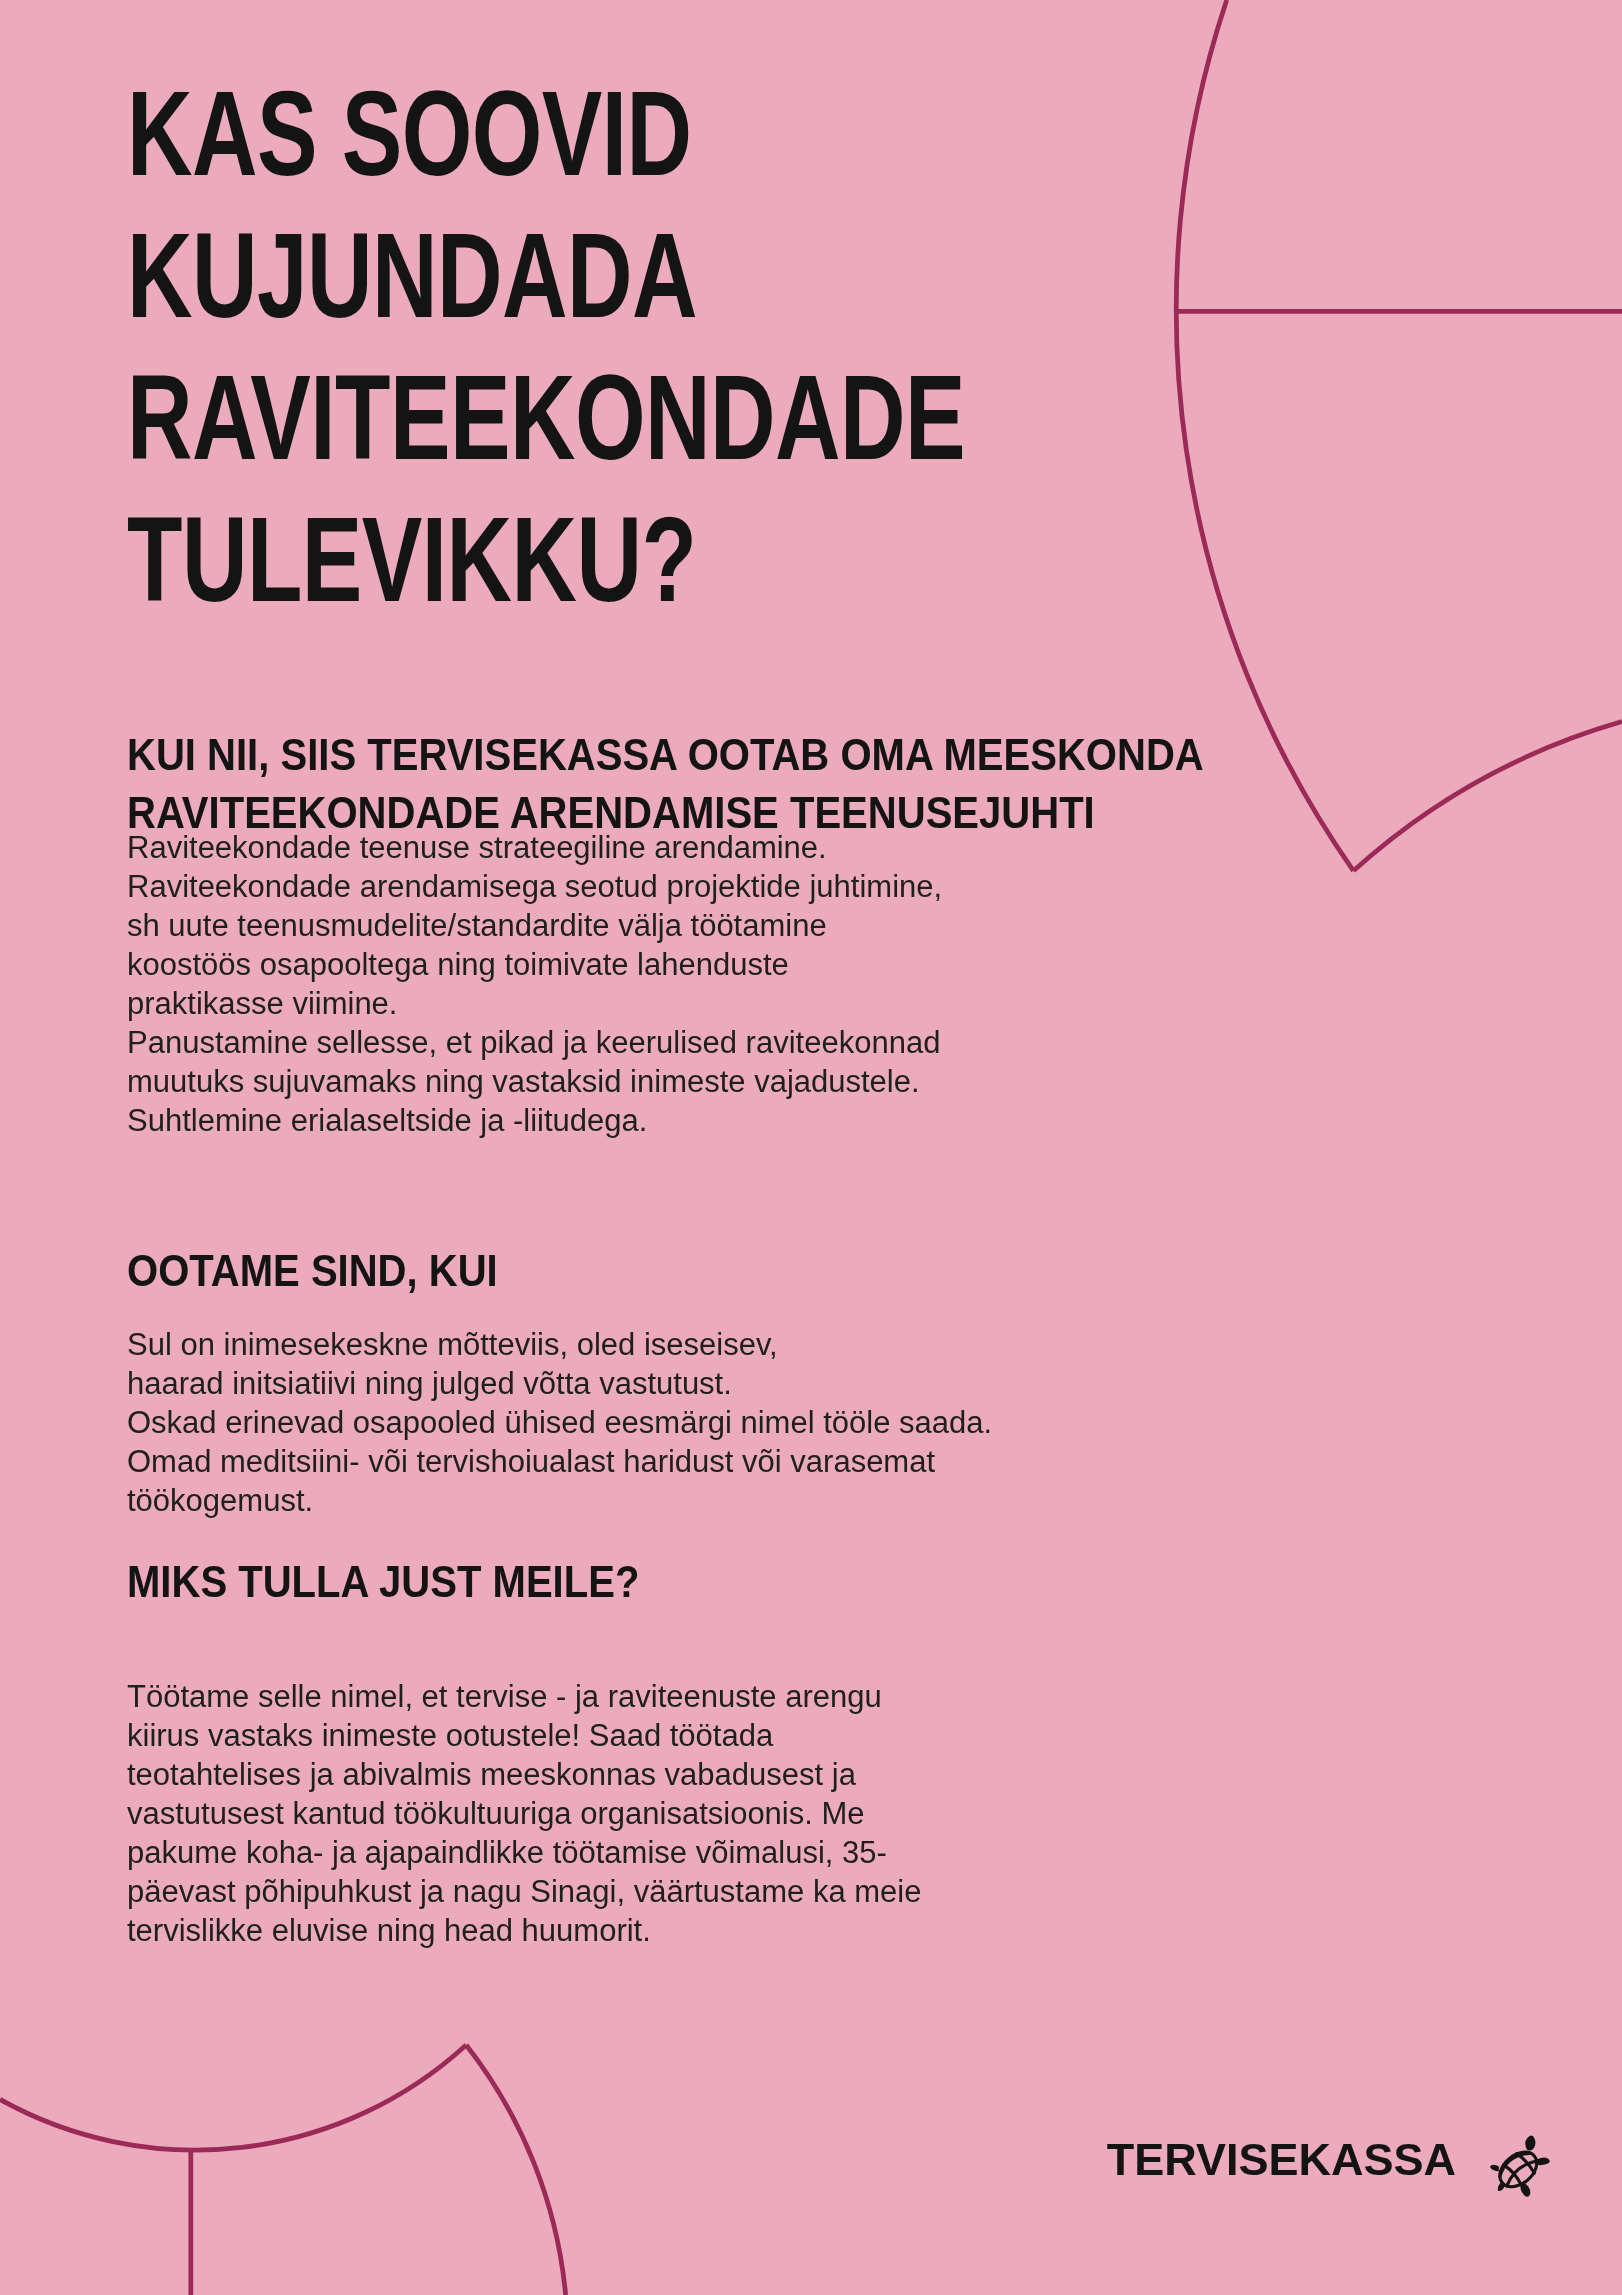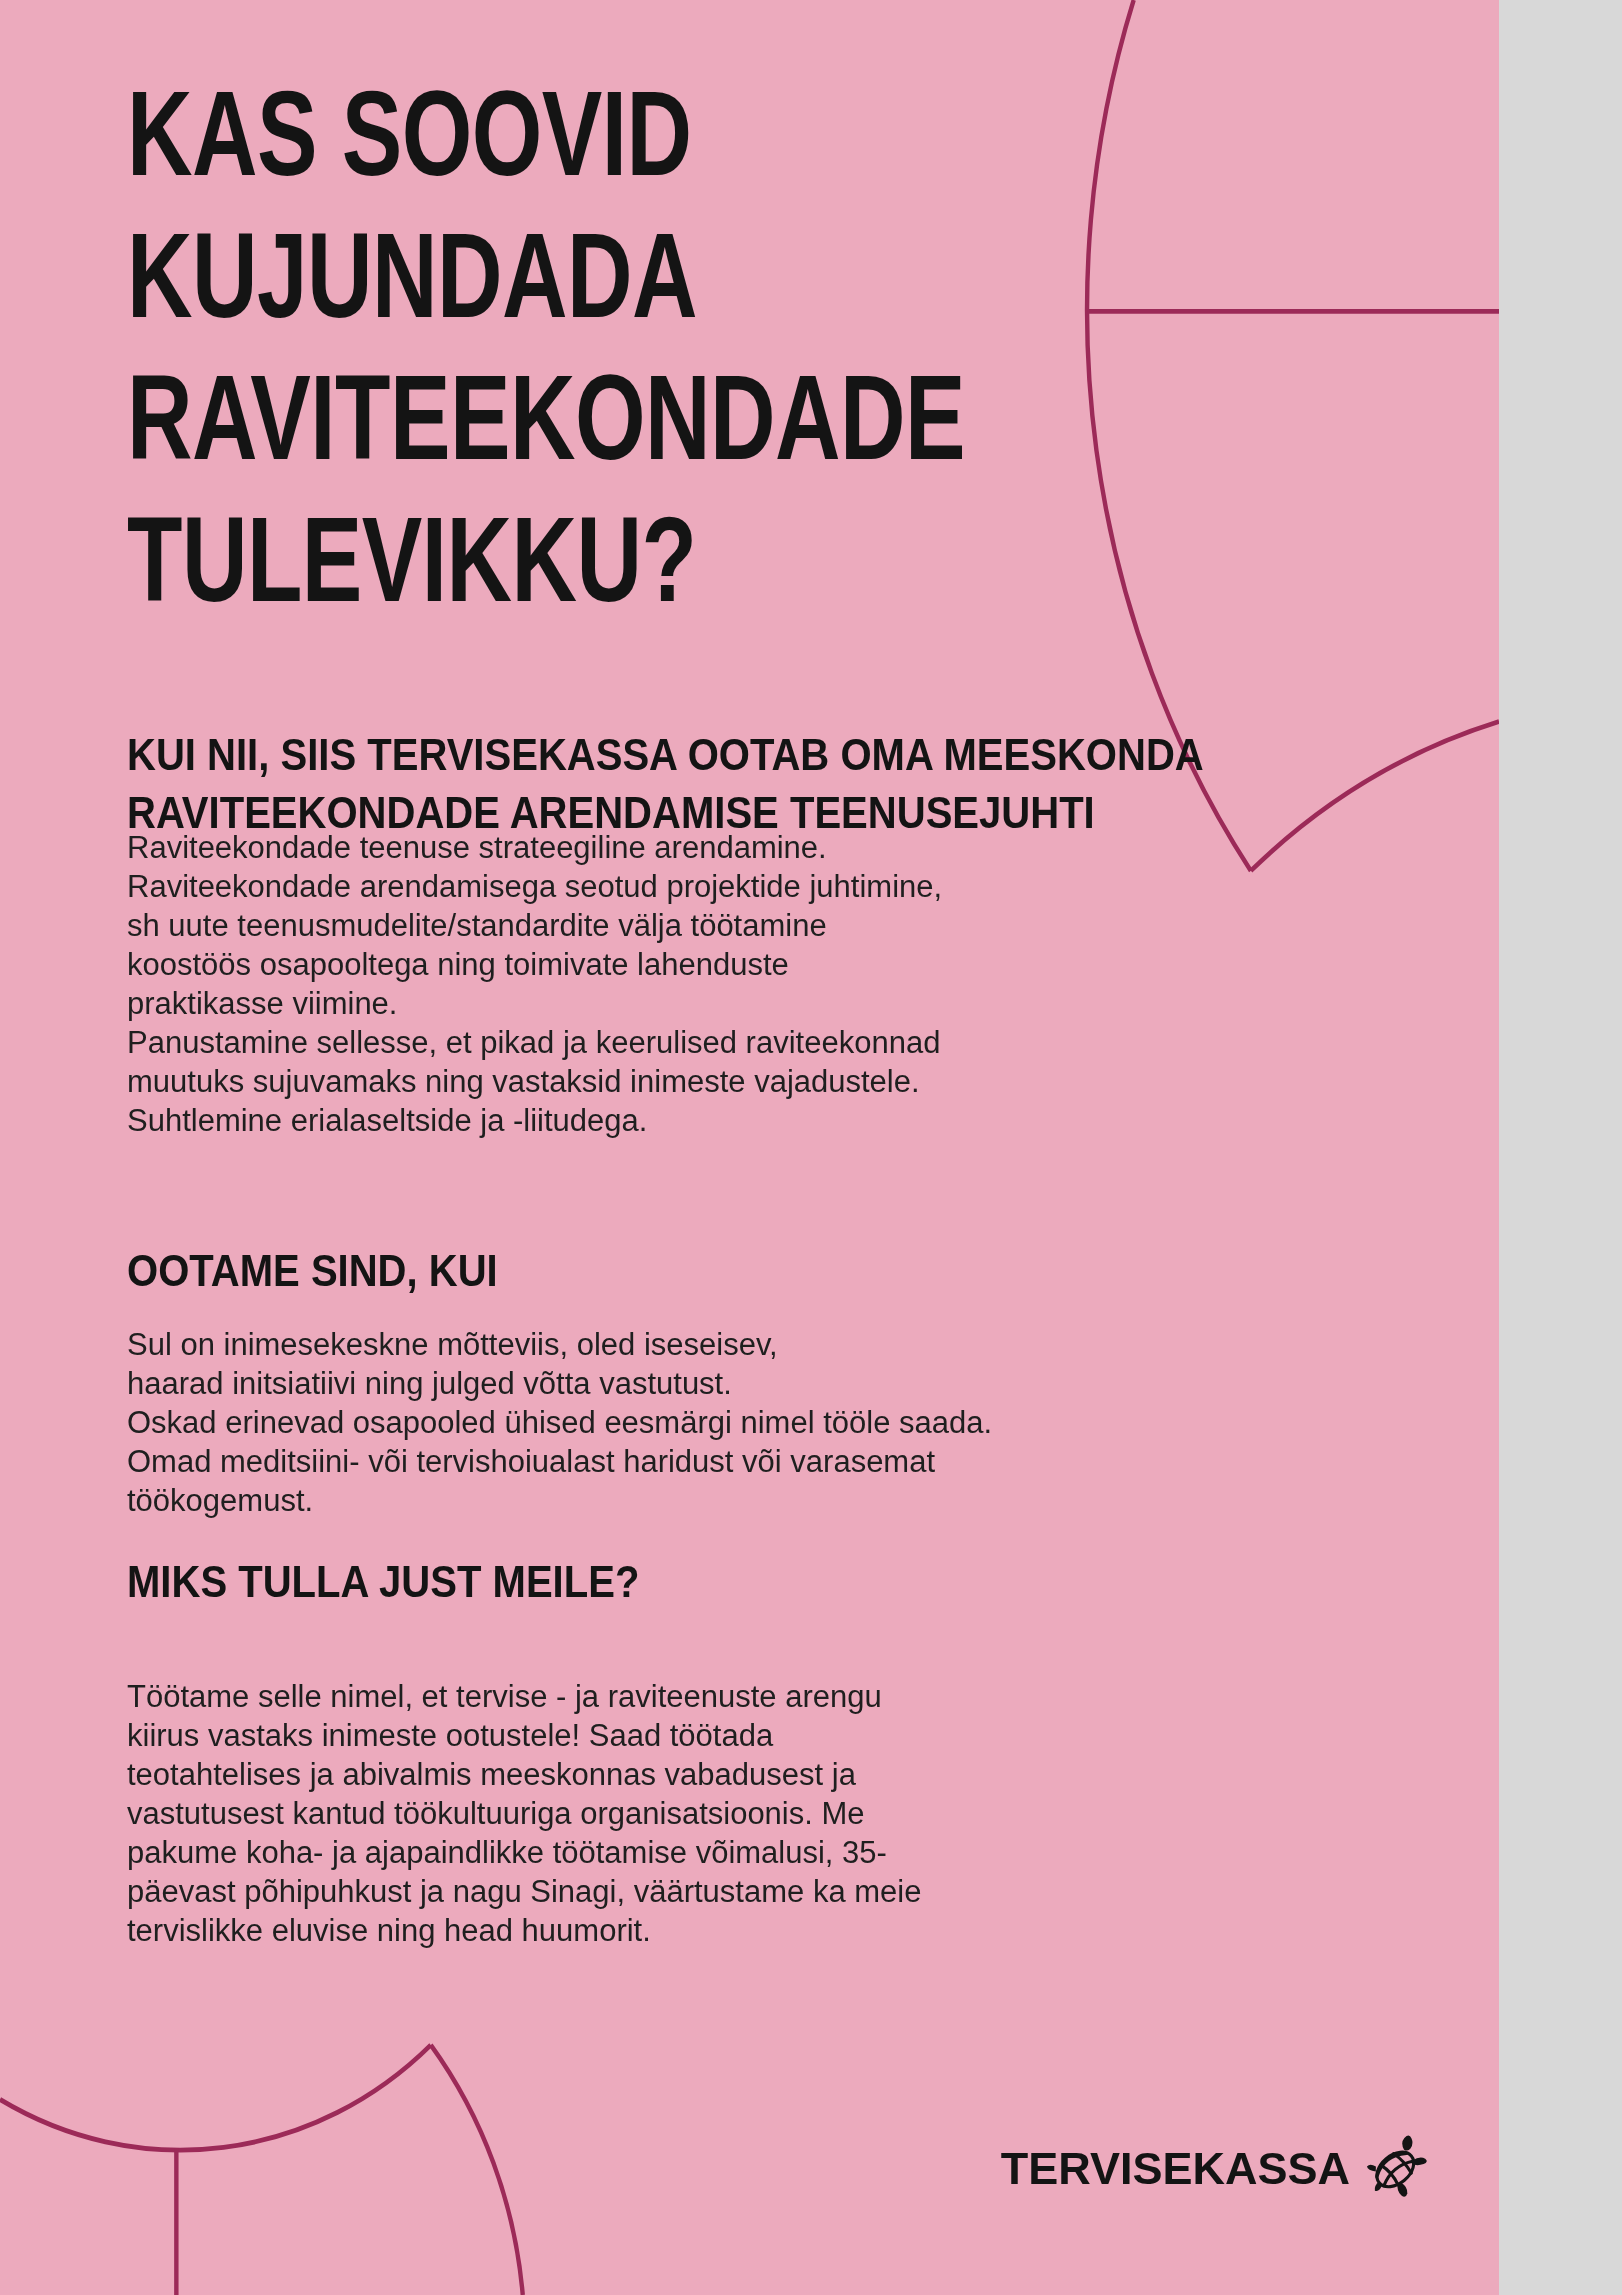--- a/index.html
+++ b/index.html
@@ -1,19 +1,19 @@
 <!DOCTYPE html>
 <html style="--bg: #ecaabd; --accent: #9c2a58; --ink: #141414;font-size:11px"><head>
 <meta charset="utf-8">
 <style>
   * { margin: 0; padding: 0; box-sizing: border-box; }
   html, body { background: #d8d8d8; }
   .poster {
     position: relative;
-    width: 1499px;
+    width: 1622px;
     height: 2295px;
     overflow: hidden;
     background: var(--bg, #ecaabd);
     color: var(--ink, #141414);
     font-family: "Liberation Sans", "DejaVu Sans", sans-serif;
   }
   .decor { position: absolute; left: 0; top: 0; width: 100%; height: 100%; }
   .decor path, .decor line {
     fill: none;
     stroke: var(--accent, #9c2a58);
@@ -48,22 +48,21 @@
   }
   .p1 { top: 828px; }
   .p2 { top: 1325px; }
   .p3 { top: 1633px; margin-top: 44px; }
   .logo {
     position: absolute;
     right: 68px;
     bottom: 91px;
     height: 70px;
     display: flex;
-    align-items: center;
-    gap: 13px;
+    gap: 30px;
   }
   .logo-text {
     font-size: 45px;
     font-weight: 700;
     white-space: nowrap;
     color: var(--ink, #141414);
   }
   .turtle { width: 68px; height: 70px; }
   .turtle .shell-line { fill: none; stroke: var(--ink, #141414); stroke-width: 6; stroke-linecap: round; }
   .turtle .limb { fill: var(--ink, #141414); stroke: none; }

